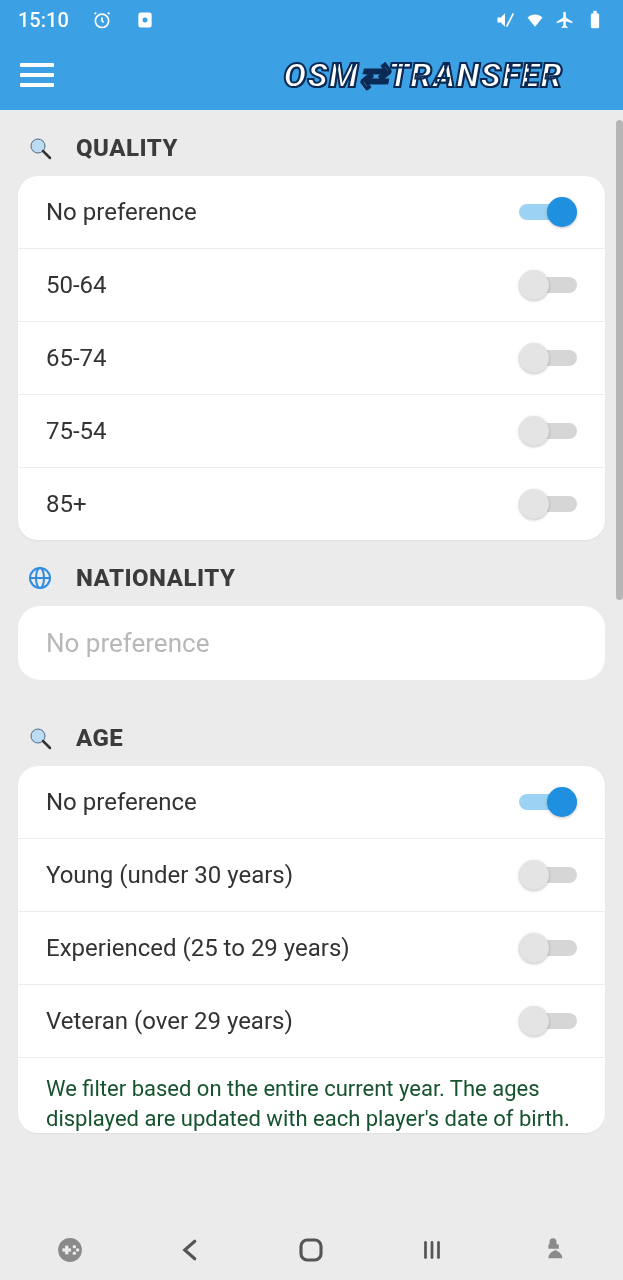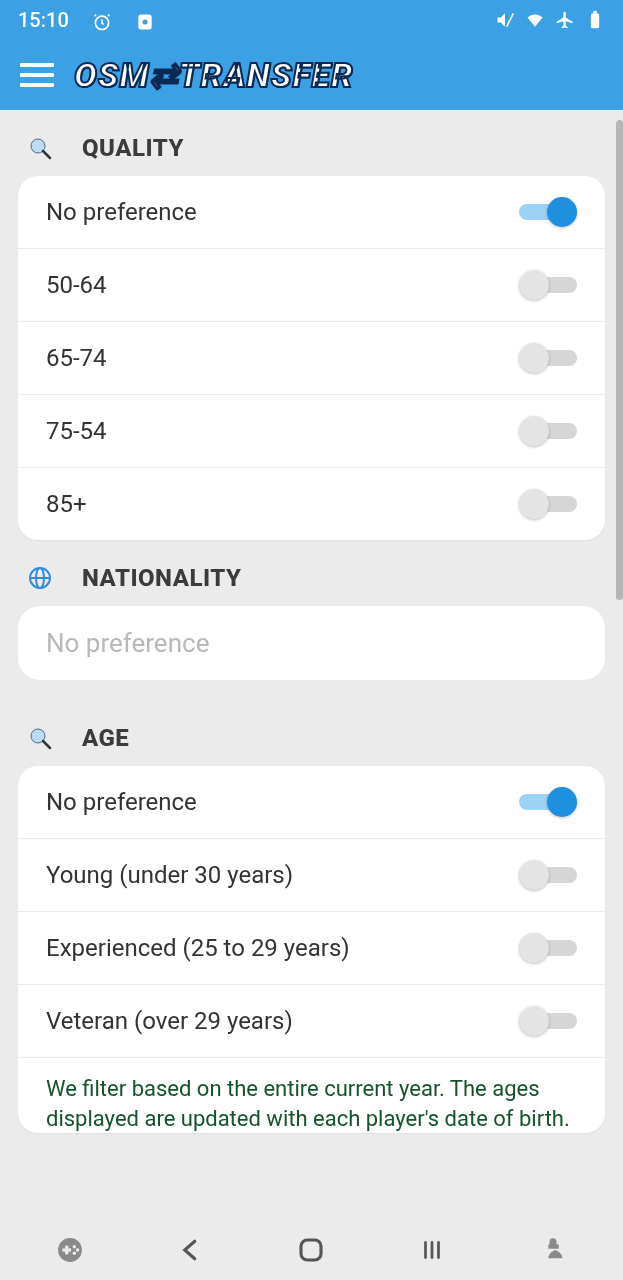--- a/index.html
+++ b/index.html
@@ -1,34 +1,34 @@
 <!DOCTYPE html>
 <html><head>
 <meta charset="utf-8">
 <style>
   * { box-sizing: border-box; margin: 0; padding: 0; }
   html, body { width: 623px; height: 1280px; overflow: hidden; font-family: -apple-system, Roboto, Arial, sans-serif; }
   body { background: #ebebeb; display: flex; flex-direction: column; }
 
   
   .status-bar { background:#3ba0e4; height:40px; display:flex; align-items:center; justify-content:space-between; padding:0 18px; color:#fff; font-size:20px; font-weight:500; }
-  .status-left { display:flex; align-items:flex-end; gap:23px; }
+  .status-left { display:flex; align-items:center; gap:23px; }
   .status-right { display:flex; align-items:center; gap:10px; }
   .sb-icon { width:20px; height:20px; display:inline-flex; align-items:center; justify-content:center; }
 
   
   .app-bar { background:#3ba0e4; height:70px; display:flex; align-items:center; padding:0 20px; gap:20px; }
   .hamburger { display:flex; flex-direction:column; gap:6px; cursor:pointer; }
   .hamburger span { width:34px; height:4px; background:#fff; border-radius:1px; }
-  .logo { flex:1; text-align:left; font-size:34px; font-weight:900; font-style:italic; letter-spacing:1px; color:#fff; -webkit-text-stroke:2px #0a2a55; text-shadow:1px 1px 0 #0a2a55; padding-right:40px; }
+  .logo { flex:1; text-align:right; font-size:34px; font-weight:900; font-style:italic; letter-spacing:1px; color:#fff; -webkit-text-stroke:2px #0a2a55; text-shadow:1px 1px 0 #0a2a55; padding-right:40px; }
 
   
   .content { flex:1; overflow:hidden; padding:0 18px; }
 
-  .section-header { display:flex; align-items:center; gap:30px; padding:24px 10px 14px 10px; }
+  .section-header { display:flex; align-items:center; gap:24px; padding:24px 10px 14px 10px; }
   .section-header .lbl { font-size:24px; font-weight:800; color:#3b3b3b; letter-spacing:.5px; }
   .sh-icon { width:24px; height:24px; }
 
   .card { background:#fff; border-radius:20px; overflow:hidden; box-shadow:0 1px 2px rgba(0,0,0,.05); }
 
   .row { display:flex; align-items:center; justify-content:space-between; padding:22px 28px; border-bottom:1px solid #ececec; }
   .row:last-child { border-bottom:none; }
   .row .txt { font-size:24px; color:#333; }
 
   

